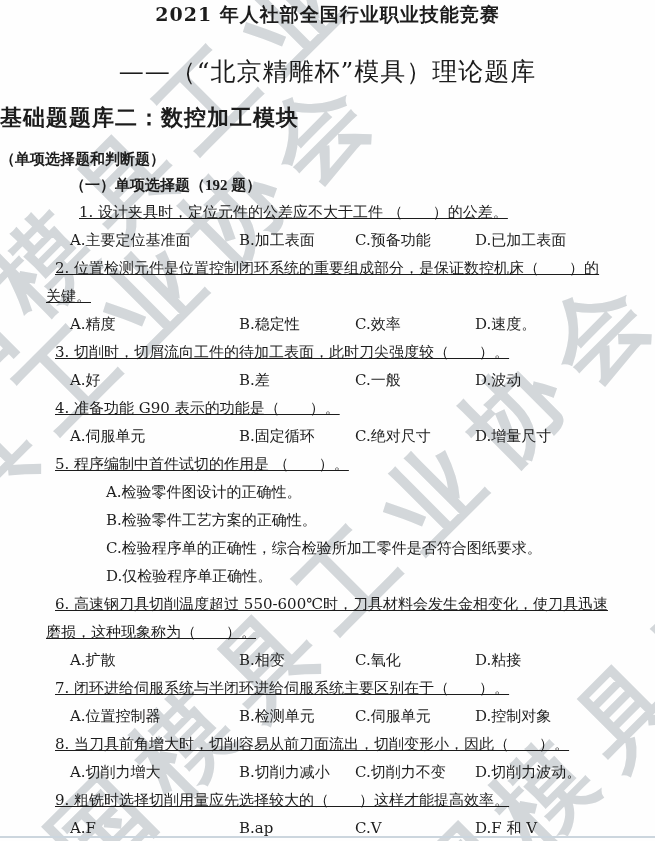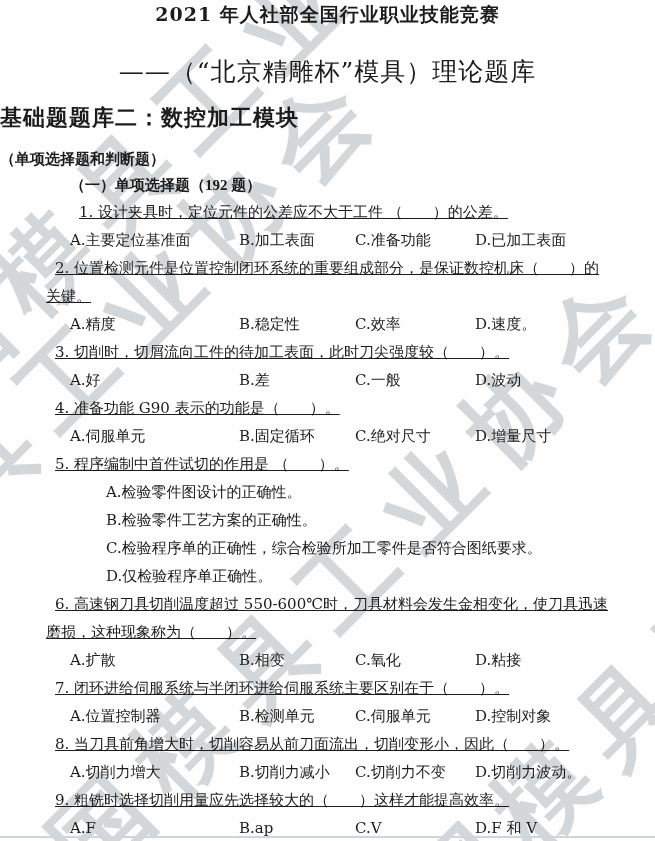--- a/index.html
+++ b/index.html
@@ -65,21 +65,21 @@
     <div class="t2">——（“北京精雕杯”模具）理论题库</div>
     <div class="t3">基础题题库二：数控加工模块</div>
     <div class="sub">（单项选择题和判断题）</div>
     <div class="sec">（一）单项选择题（192 题）</div>
     <div class="questions" id="questions">
         <div class="question">
           <div class="q-line first q1">1. 设计夹具时，定位元件的公差应不大于工件 （　　）的公差。</div>
           <div class="opts-row">
             <span>A.主要定位基准面</span>
             <span>B.加工表面</span>
-            <span>C.准备功能</span>
+            <span>C.预备功能</span>
             <span>D.已加工表面</span>
           </div>
         </div>
         <div class="question">
           <div class="q-line first">2. 位置检测元件是位置控制闭环系统的重要组成部分，是保证数控机床（　　）的</div>
           <div class="q-line">关键。</div>
           <div class="opts-row">
             <span>A.精度</span>
             <span>B.稳定性</span>
             <span>C.效率</span>

